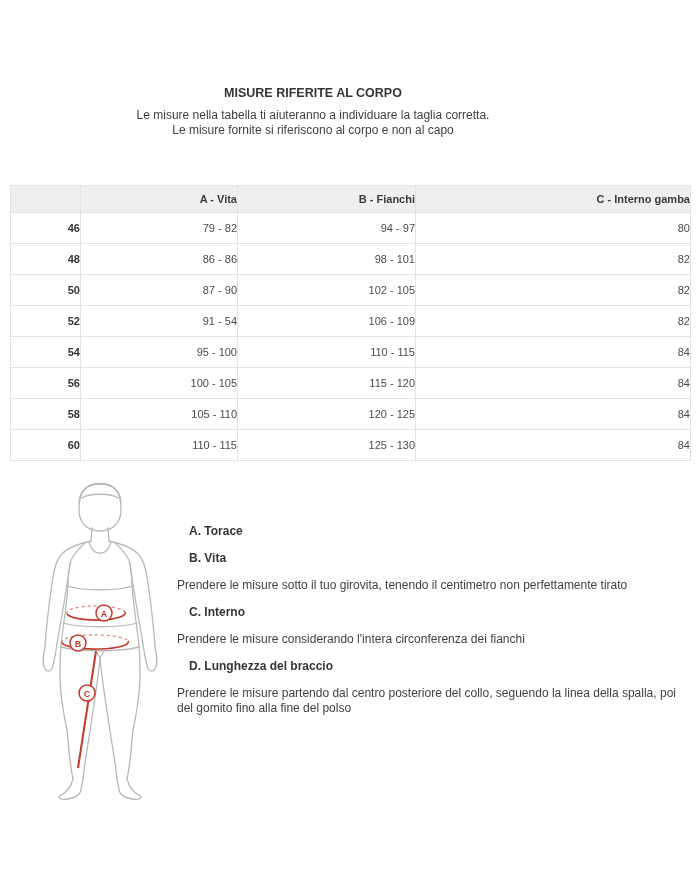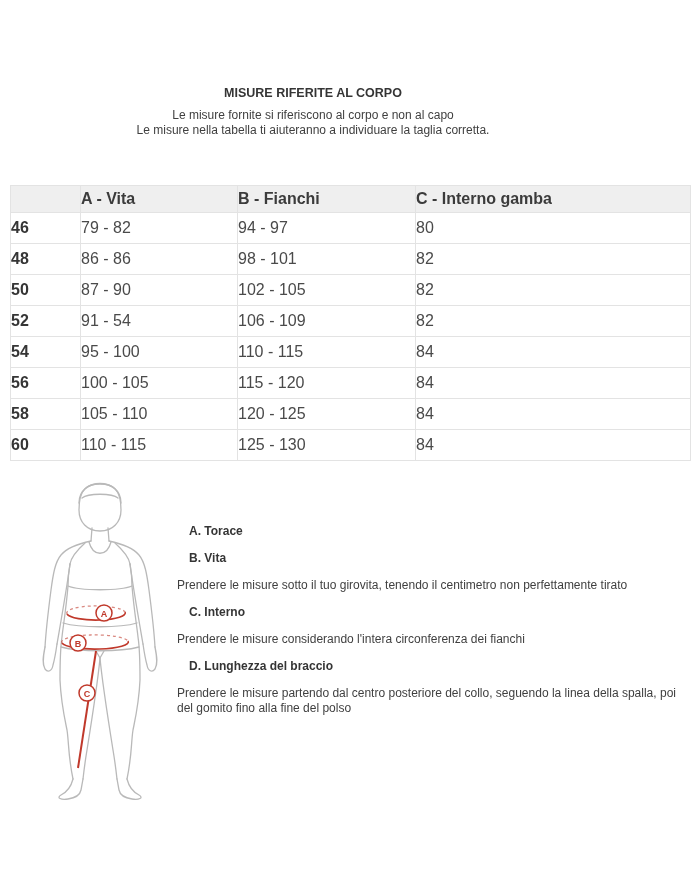--- a/index.html
+++ b/index.html
@@ -11,22 +11,22 @@
   
   .header { position: absolute; top: 86px; left: 0; width: 626px; text-align: center; }
   .header .title { font-size: 12.5px; font-weight: bold; margin: 0 0 8px 0; color: #353535; }
   .header .subtitle { font-size: 12px; line-height: 15px; margin: 0; color: #3f3f3f; }
   
   table.sizes {
     position: absolute; top: 185px; left: 10px; width: 680px;
     border-collapse: collapse; table-layout: fixed;
   }
   .sizes th, .sizes td {
-    border: 1px solid #e3e3e3; text-align: left;
-    font-size: 16px; vertical-align: middle; padding: 0;
+    border: 1px solid #e3e3e3; text-align: right;
+    font-size: 11px; vertical-align: middle; padding: 0;
   }
   .sizes thead th { background: #efefef; height: 26px; font-weight: bold; color: #3b3b3b; }
   .sizes tbody td { height: 30px; color: #4a4a4a; background: #ffffff; }
   .sizes tbody td.size { font-weight: bold; color: #353535; }
   
   .figure-wrap { position: absolute; left: 25px; top: 465px; width: 170px; height: 340px; }
   svg text.badge-letter {
     font-family: "Liberation Sans", sans-serif;
     font-size: 9px; font-weight: bold; fill: #c0392b;
   }
@@ -36,22 +36,22 @@
   .guide h3 { font-size: 12px; font-weight: bold; margin: 12px; line-height: 15px; color: #353535; }
   .guide p { font-size: 12px; margin: 0; line-height: 15px; color: #3f3f3f; }
 </style>
 </head>
 <body>
 
 <div class="canvas">
 
   <div class="header">
     <h1 class="title">MISURE RIFERITE AL CORPO</h1>
+    <p class="subtitle">Le misure nella tabella ti aiuteranno a individuare la taglia corretta.</p>
     <p class="subtitle">Le misure fornite si riferiscono al corpo e non al capo</p>
-    <p class="subtitle">Le misure nella tabella ti aiuteranno a individuare la taglia corretta.</p>
   </div>
 
   <table class="sizes">
     <colgroup>
       <col style="width:70px">
         <col style="width:157px">
         <col style="width:178px">
         <col style="width:275px">
     </colgroup>
     <thead>

